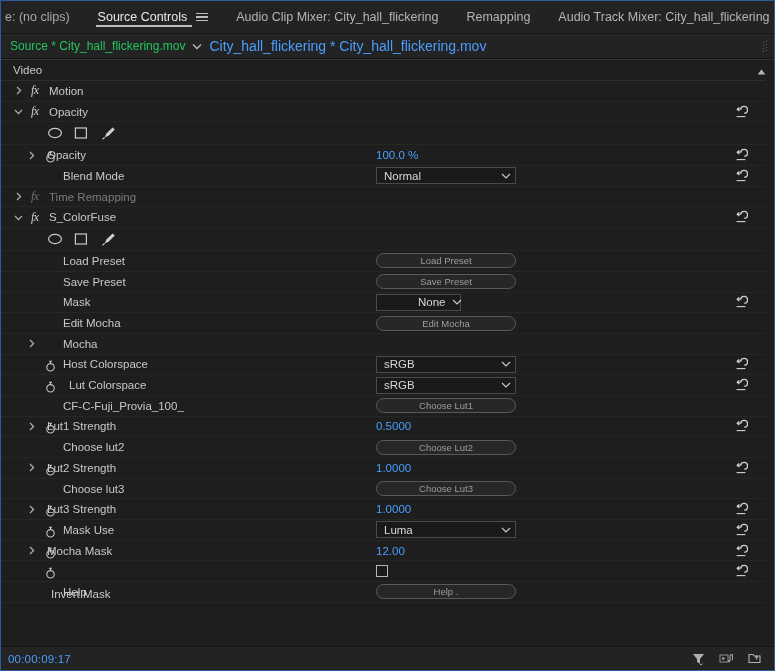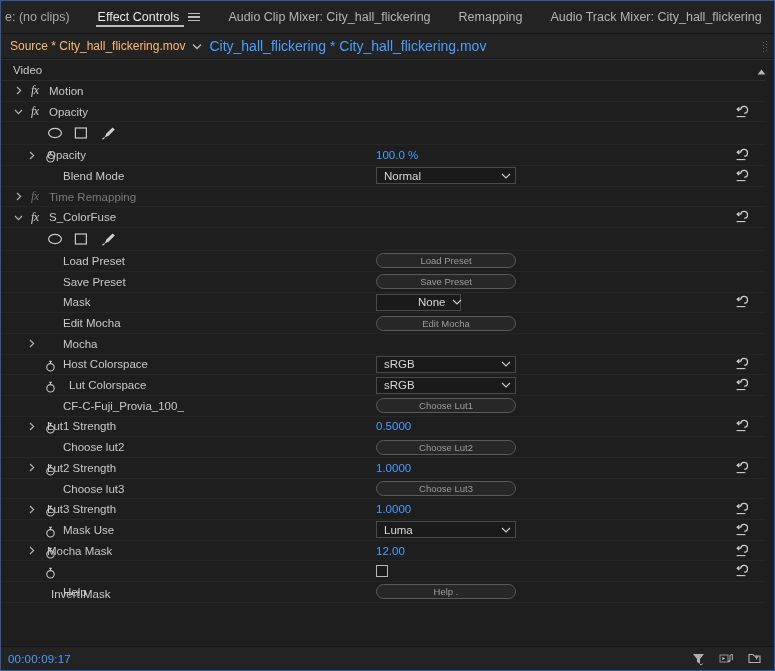--- a/index.html
+++ b/index.html
@@ -56,21 +56,21 @@
 
   
   .sourcebar {
     height:25px; min-height:25px;
     background:#232323;
     display:flex; align-items:center;
     border-bottom:1px solid #141414;
     position:relative;
   }
   .src-label {
-    font-size:12px; color:#fdba74;
+    font-size:12px; color:#22c55e;
     padding-left:9px; white-space:nowrap;
   }
   .src-caret {
     width:24px; display:flex; align-items:center; justify-content:center;
     color:#bdbdbd;
   }
   .src-clip {
     font-size:14px; color:#4a9eff; white-space:nowrap;
   }
   .src-grip {
@@ -223,21 +223,21 @@
 </head>
 <body>
 
 <div class="app">
 
   <div class="tabbar">
     <div class="tab clipped">
       <span>e: (no clips)</span>
     </div>
     <div class="tab active">
-      <span>Effect Controls</span>
+      <span>Source Controls</span>
       <span class="hamb">
           <i></i>
           <i></i>
           <i></i>
         </span>
       <span class="tab-underline"></span>
     </div>
     <div class="tab">
       <span>Audio Clip Mixer: City_hall_flickering</span>
     </div>

